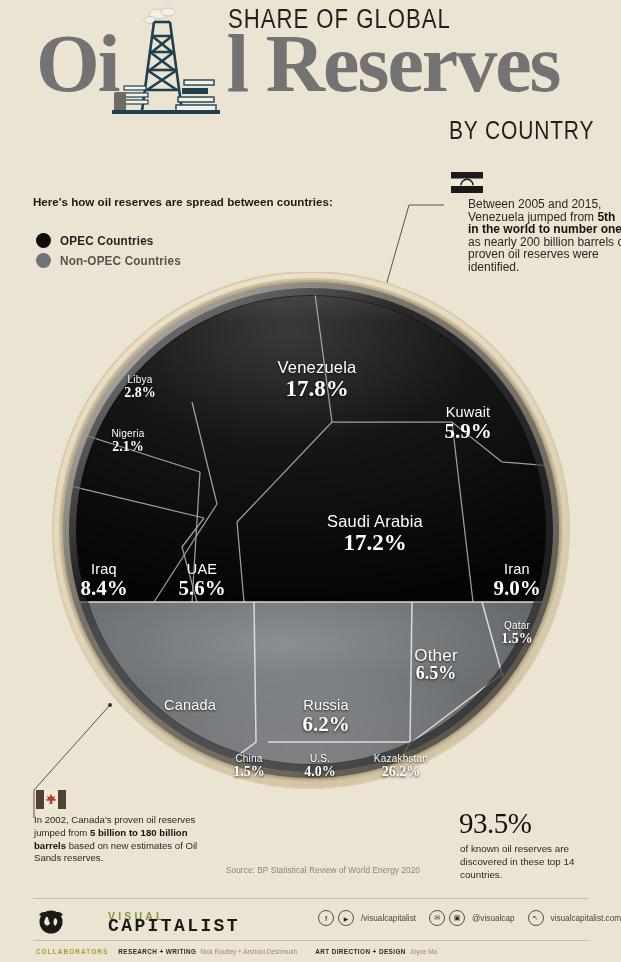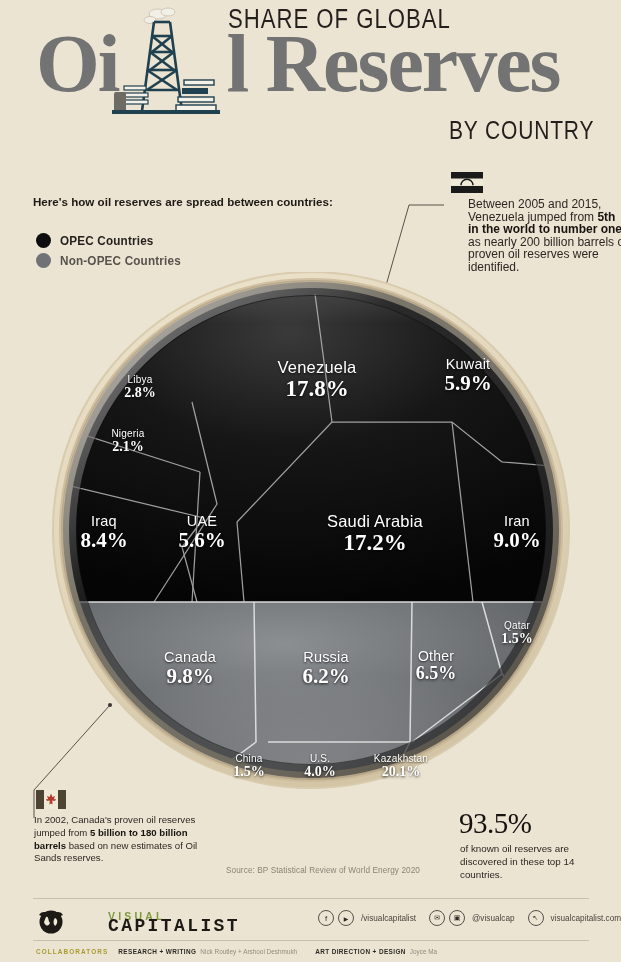--- a/index.html
+++ b/index.html
@@ -72,23 +72,23 @@
   .lbl .nm{
     font-family:"Liberation Sans Narrow","Liberation Sans",sans-serif;
     display:block;letter-spacing:.2px;text-shadow:0 1px 2px rgba(0,0,0,.75);
   }
   .lbl .pc{
     font-family:"Liberation Serif",serif;font-weight:bold;display:block;
     text-shadow:0 1px 3px rgba(0,0,0,.8);
   }
   .sz-xl .nm{font-size:16.5px;line-height:18px;}
   .sz-xl .pc{font-size:23px;line-height:25px;}
-  .sz-lg .nm{font-size:14.5px;line-height:16px;}
+  .sz-lg .nm{font-size:14.5px;line-height:16px;margin-top:48px;}
   .sz-lg .pc{font-size:21px;line-height:23px;}
-  .sz-md .nm{font-size:14px;line-height:14px;}
+  .sz-md .nm{font-size:17px;line-height:14px;}
   .sz-md .pc{font-size:18px;line-height:20px;}
   .sz-sm .nm{font-size:10px;line-height:11px;}
   .sz-sm .pc{font-size:14px;line-height:16px;}
 
   
   .can-flag{position:absolute;left:36px;top:790px;width:30px;height:19px;}
   .can-text{
     position:absolute;left:34px;top:814px;width:180px;
     font-size:9.6px;line-height:12.8px;color:#2c2722;
   }
@@ -333,41 +333,40 @@
       <span class="pc">2.8%</span>
     </div>
 
     <div class="lbl sz-sm" style="left:58px;top:156px;width:76px;">
       <span class="nm">Nigeria</span>
       <span class="pc">2.1%</span>
     </div>
 
     <div class="lbl sz-lg" style="left:102px;top:377px;width:112px;">
       <span class="nm">Canada</span>
-      <span class="pc">9.8%</span>
     </div>
 
     <div class="lbl sz-md" style="left:356px;top:377px;width:96px;">
       <span class="nm">Other</span>
       <span class="pc">6.5%</span>
     </div>
 
     <div class="lbl sz-lg" style="left:242px;top:377px;width:104px;">
       <span class="nm">Russia</span>
       <span class="pc">6.2%</span>
     </div>
 
     <div class="lbl sz-sm" style="left:253px;top:481px;width:70px;">
       <span class="nm">U.S.</span>
       <span class="pc">4.0%</span>
     </div>
 
     <div class="lbl sz-sm" style="left:327px;top:481px;width:84px;">
       <span class="nm">Kazakhstan</span>
-      <span class="pc">20.1%</span>
+      <span class="pc">26.2%</span>
     </div>
 
     <div class="lbl sz-sm" style="left:452px;top:348px;width:66px;">
       <span class="nm">Qatar</span>
       <span class="pc">1.5%</span>
     </div>
 
     <div class="lbl sz-sm" style="left:182px;top:481px;width:70px;">
       <span class="nm">China</span>
       <span class="pc">1.5%</span>

